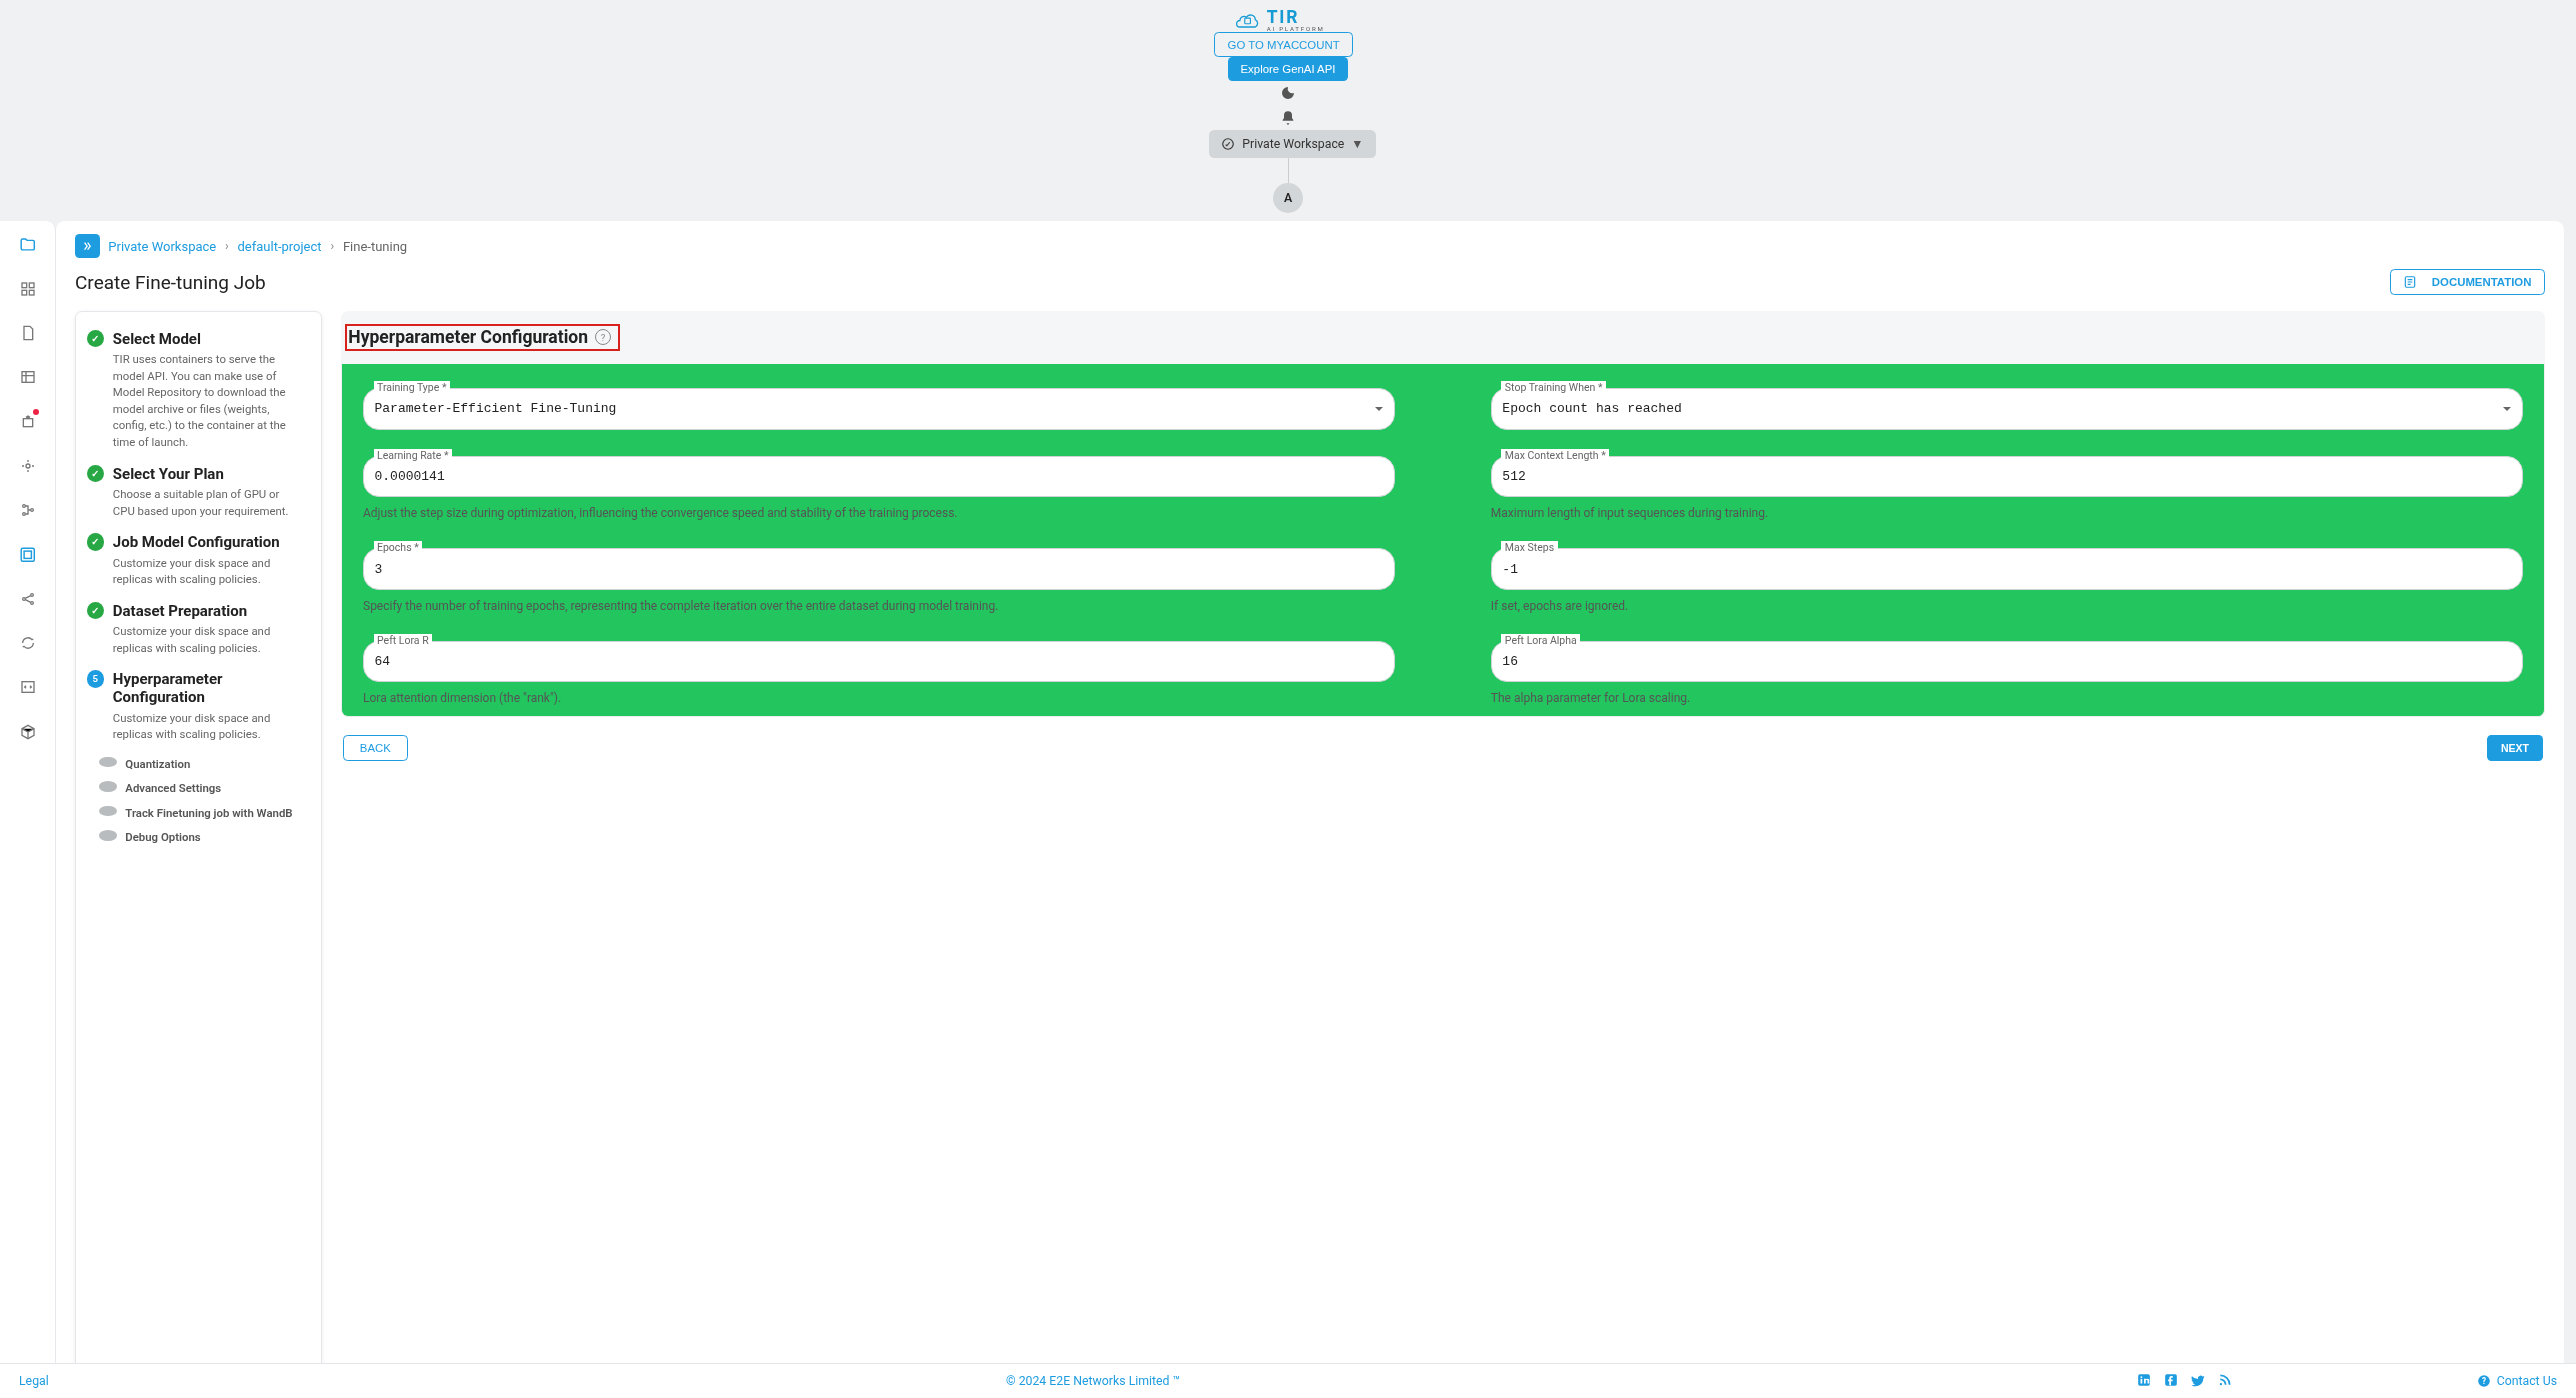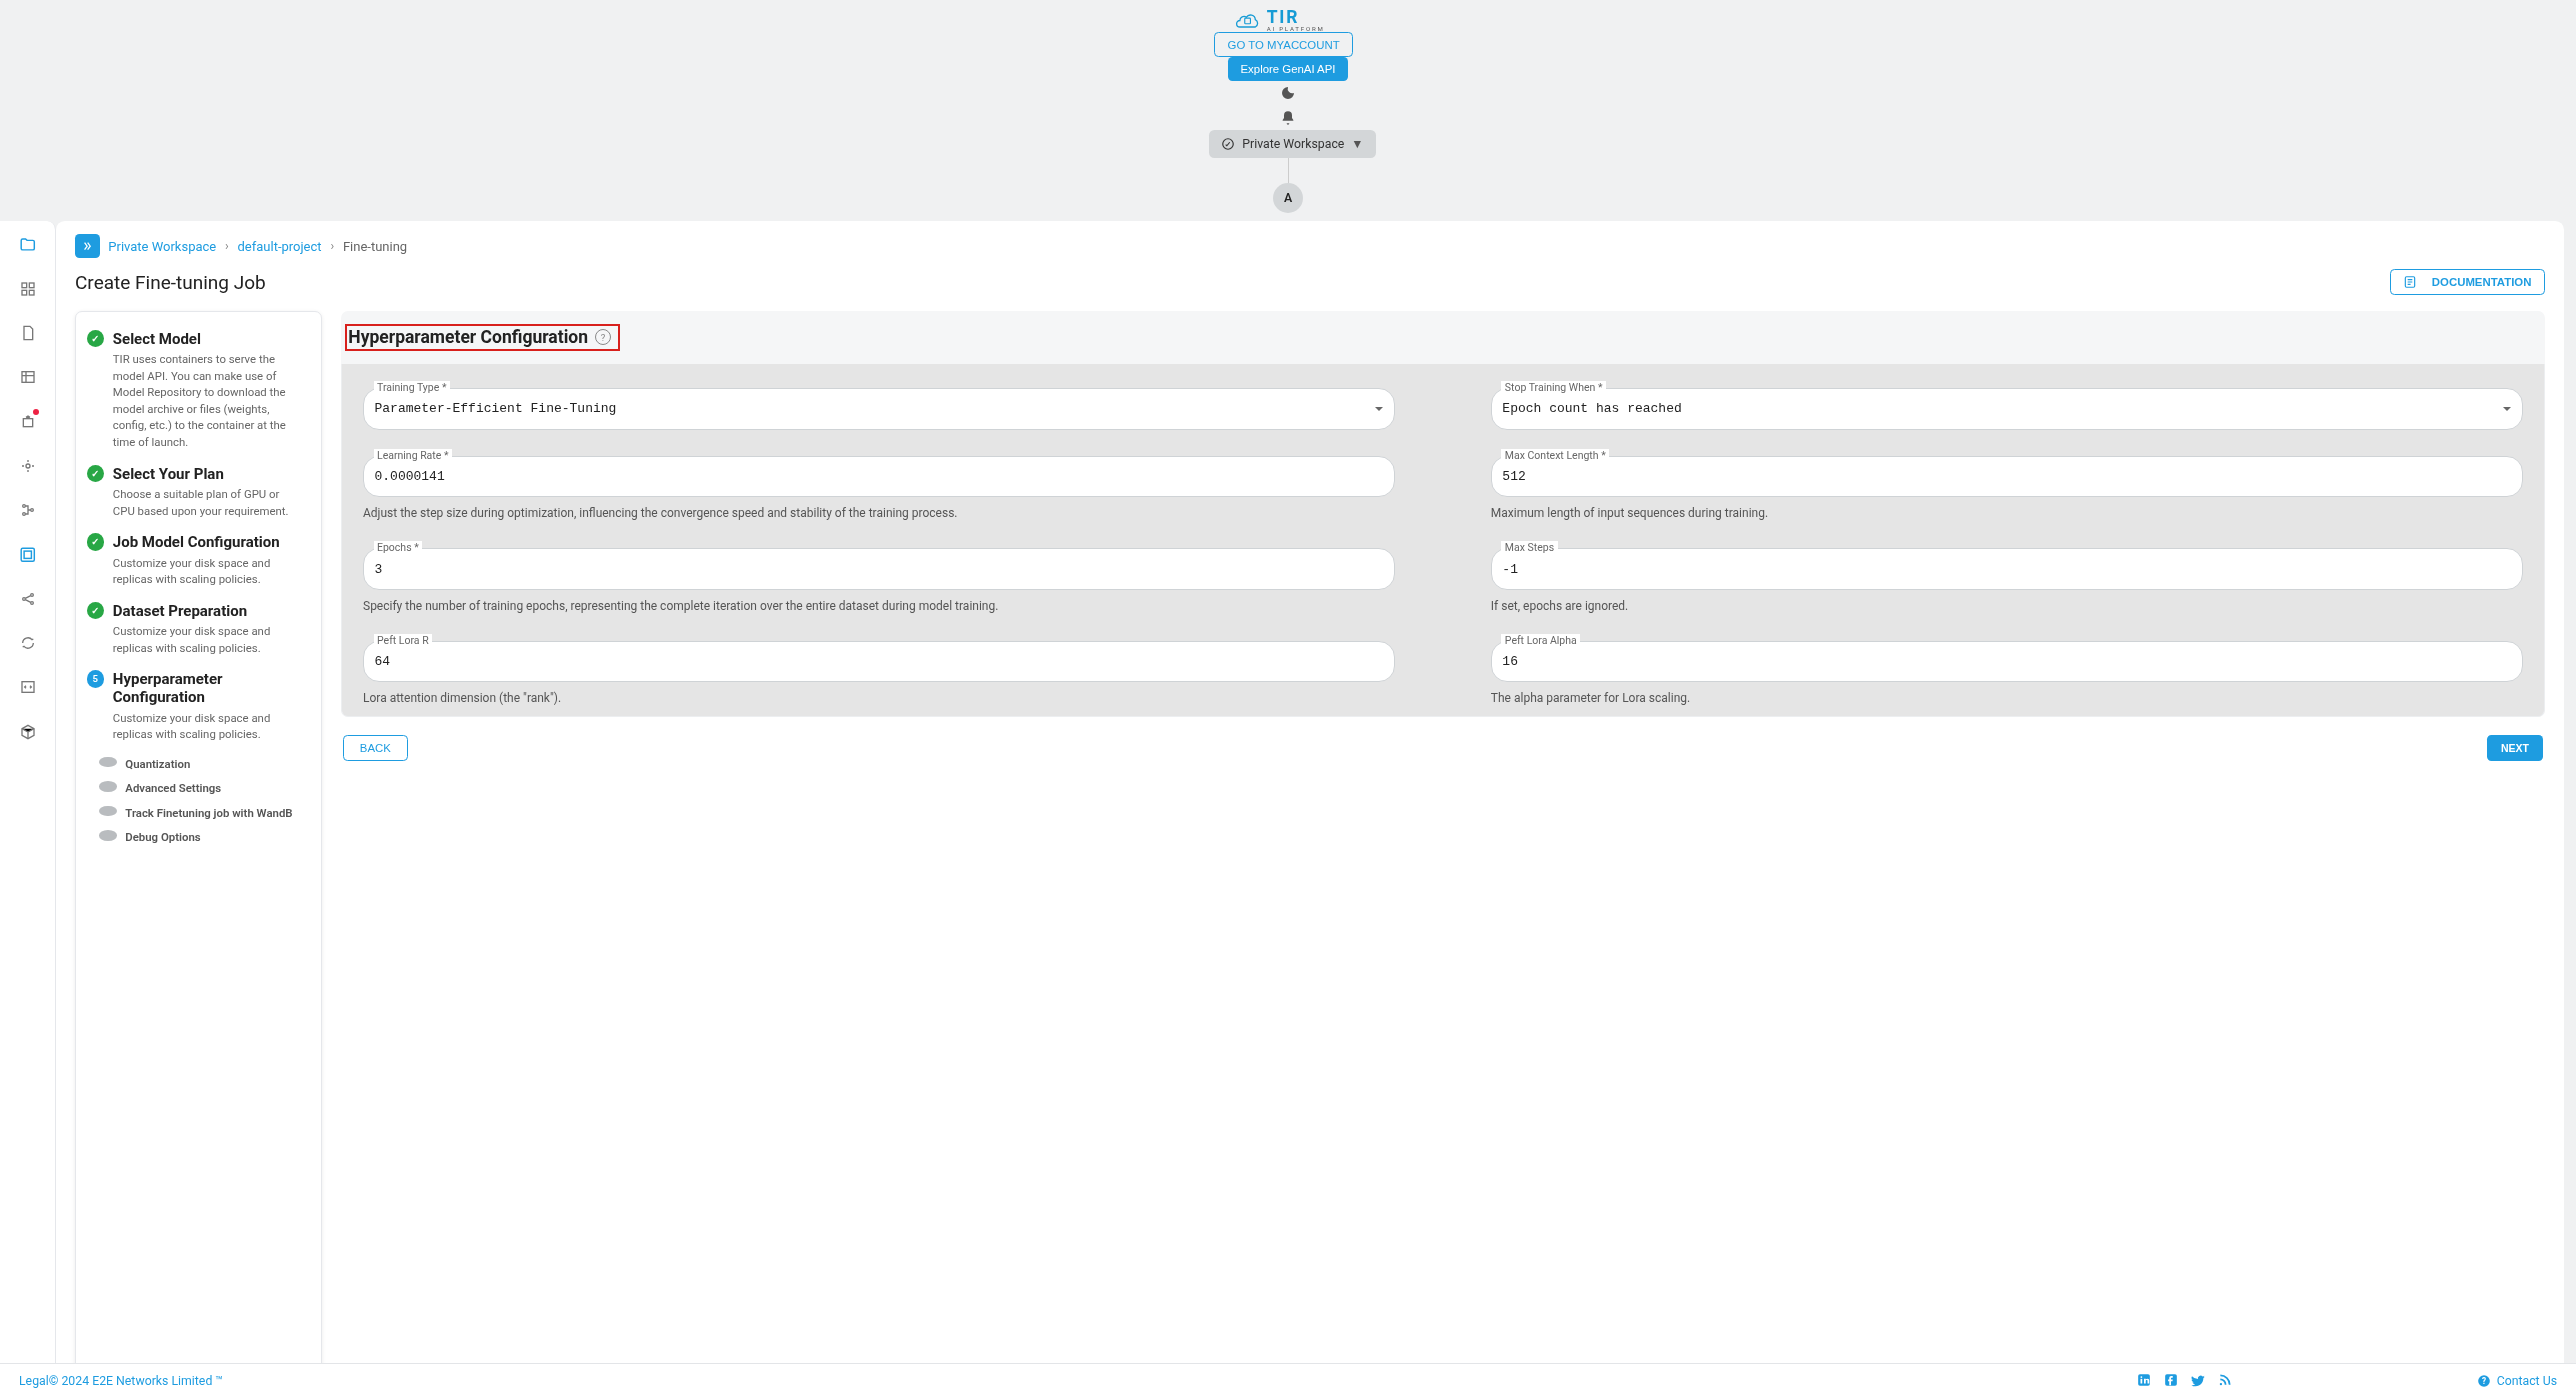--- a/index.html
+++ b/index.html
@@ -56,37 +56,37 @@
 .substep .badge { width: 10.5px; height: 10.5px; }
 .substep .sl { color: #555; font-size: 11.4px; font-weight: 600; padding-top: 0; }
 
 
 .formpanel { flex: 1; display: flex; flex-direction: column; }
 .form-header { background: #f5f6f7; border-radius: 7px 7px 0 0; padding: 12.3px 3.5px; }
 .form-title-box { display: inline-flex; align-items: center; gap: 7px; border: 2.6px solid #d8201c; padding: 1.8px 7px 1.8px 1.8px; }
 .form-title-box h2 { font-size: 17.5px; font-weight: 700; }
 .help-circ { width: 16px; height: 16px; border: 1.8px solid #888; border-radius: 50%; display: flex; align-items: center; justify-content: center; font-size: 9.6px; color: #888; }
 
-.form-body { background: #e5e5e5; border: 0.9px solid #eceef0; border-top: none; border-radius: 0 0 7px 7px; padding: 24.5px 21px 8.8px; }
+.form-body { background: #22c55e; border: 0.9px solid #eceef0; border-top: none; border-radius: 0 0 7px 7px; padding: 24.5px 21px 8.8px; }
 .form-grid { display: grid; grid-template-columns: 1fr 1fr; column-gap: 96px; row-gap: 26px; }
 .field { position: relative; }
 .field-label { position: absolute; top: -7px; left: 10.5px; background: #fff; padding: 0 3.5px; font-size: 10.5px; color: #666; }
 .field-label .req { color: #666; }
 .field-input, .field-select { width: 100%; border: 0.9px solid #cfd3d6; border-radius: 16px; padding: 12.3px 10.5px; font-size: 13px; background: #fff; color: #222; font-family: Liberation Mono, monospace; }
 .field-select { display: flex; align-items: center; justify-content: space-between; cursor: pointer; }
 .field-select .sel-arrow { border-left: 4.4px solid transparent; border-right: 4.4px solid transparent; border-top: 4.4px solid #666; }
 .field-help { color: #555; font-size: 12px; line-height: 1.5; margin-top: 7px; }
 
 .form-footer { display: flex; justify-content: space-between; padding: 17.5px 1.8px 5.3px; }
 .btn-back { border: 0.9px solid #1e9ce0; color: #1e9ce0; background: #fff; padding: 6.1px 16px; border-radius: 4.4px; font-size: 11.4px; cursor: pointer; }
 
 
 .site-footer { position: fixed; bottom: 0; left: 0; right: 0; background: #fff; border-top: 0.9px solid #e3e5e8; display: flex; align-items: center; padding: 8.8px 19px; font-size: 12.3px; }
 .site-footer .legal { color: #1e9ce0; cursor: pointer; }
-.site-footer .copy { flex: 1; color: #1e9ce0; }
+.site-footer .copy { flex: 1; text-align: center; color: #1e9ce0; }
 .site-footer .socials { display: flex; gap: 12.3px; color: #1e9ce0; margin-right: 245px; }
 .site-footer .contact { color: #1e9ce0; display: flex; align-items: center; gap: 5.3px; cursor: pointer; }
 
 svg { display: block; }
 </style>
 </head>
 <body>
 
 <div class="topbar">
   <div class="logo">

